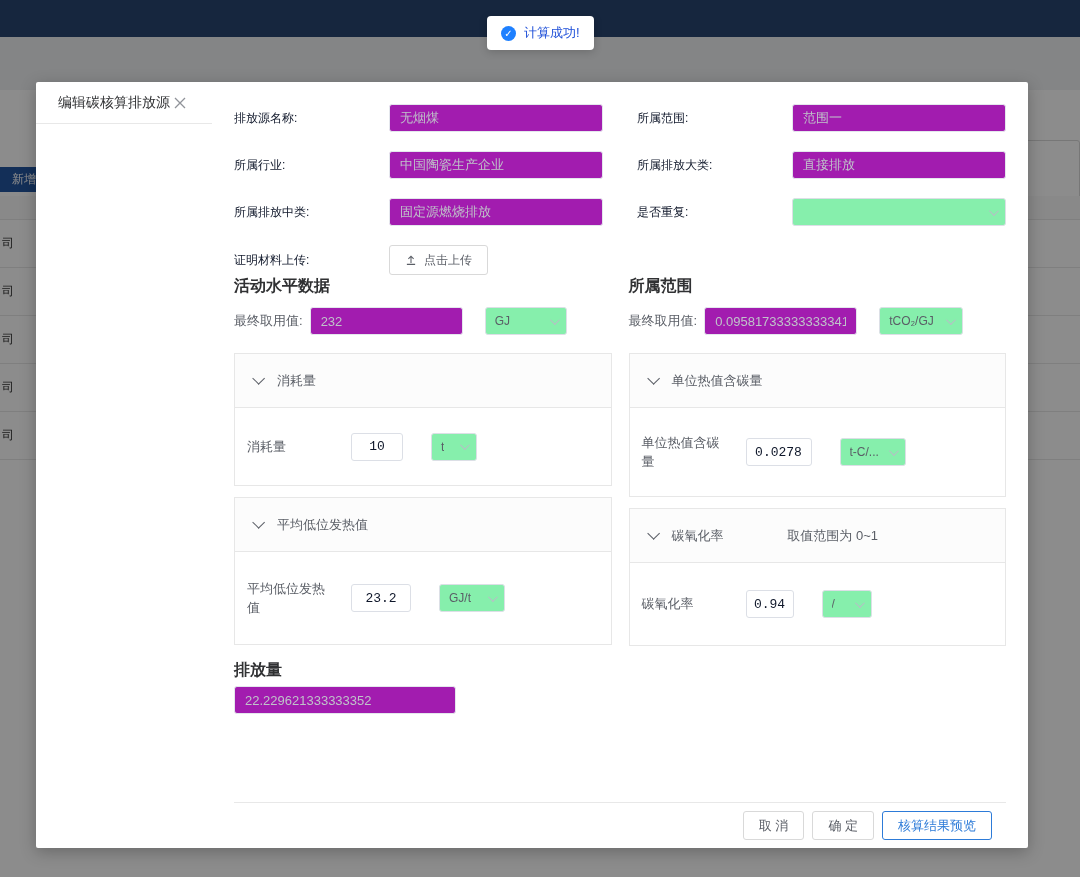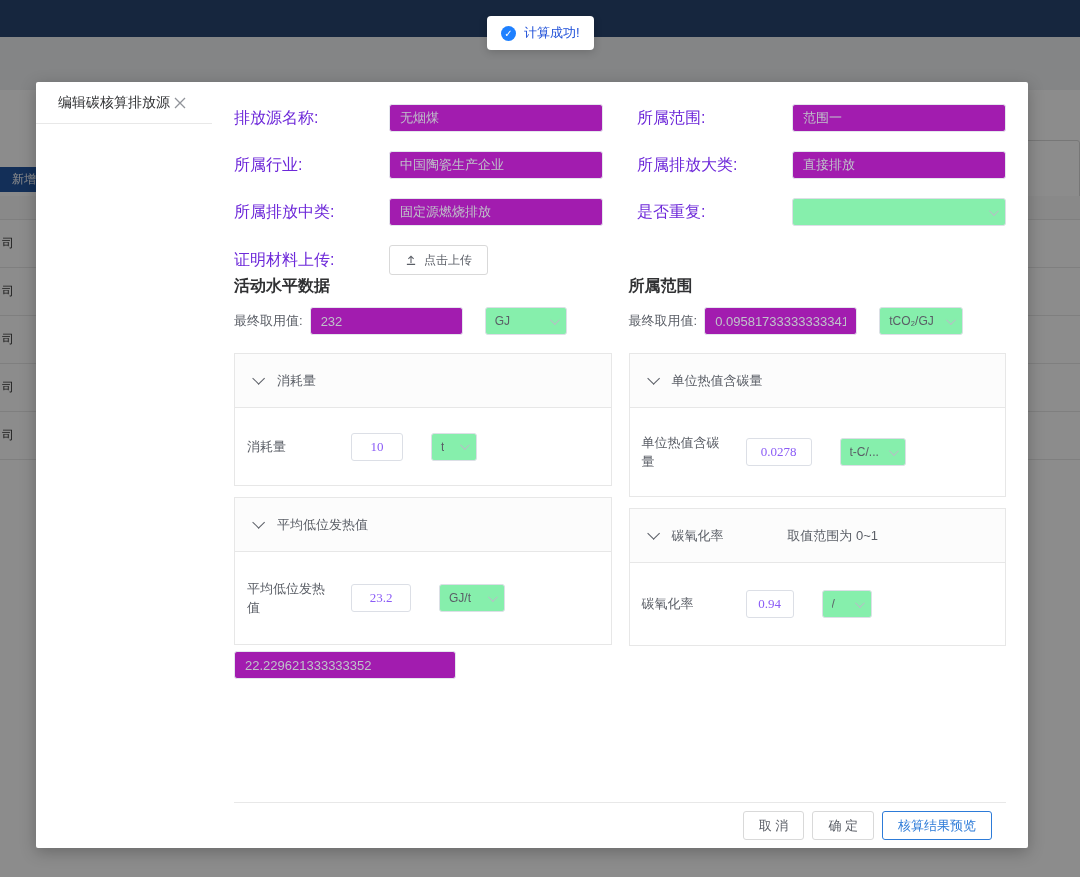--- a/index.html
+++ b/index.html
@@ -34,21 +34,21 @@
     border-radius:2px; box-shadow:0 4px 16px rgba(0,0,0,0.25); display:flex; flex-direction:row; }
   .m-header { height:42px; flex:none; display:flex; align-items:center; justify-content:space-between;
     padding:0 22px; border-bottom:1px solid #e8e8e8; }
   .m-title { font-size:14px; color:#303133; }
   .m-close { width:20px; height:20px; display:flex; align-items:center; justify-content:center;
     cursor:pointer; color:#909399; }
   .m-body { flex:1; padding:22px 22px 0 22px; display:flex; flex-direction:column; }
 
   .form-grid { display:grid; grid-template-columns:1fr 1fr; column-gap:34px; row-gap:19px; }
   .f-row { display:flex; align-items:center; }
-  .f-label { width:155px; flex:none; font-size:16px; color:#6d28d9; }
+  .f-label { width:155px; flex:none; font-size:12px; color:#0f172a; }
   .input { height:28px; border:1px solid #dcdfe6; border-radius:3px; background:#fff; font-size:13px;
     color:#606266; padding:0 10px; width:100%; font-family:"Liberation Sans","DejaVu Sans",sans-serif; outline:none; }
   .input.dis { background:#a21caf; border-color:#e4e7ed; color:#bfc3c9; }
   .sel { height:28px; border:1px solid #dcdfe6; border-radius:3px; background:#86efac; display:flex;
     align-items:center; justify-content:space-between; padding:0 9px; font-size:12px; color:#5a5e66; cursor:pointer; }
   .sel .txt { white-space:nowrap; overflow:hidden; }
   .sel.full { width:100%; }
   .chev { width:7px; height:7px; border-right:1.3px solid #b8bdc6; border-bottom:1.3px solid #b8bdc6;
     transform:rotate(45deg) translateY(-2px); flex:none; }
   .upload-btn { height:30px; border:1px solid #d9d9d9; border-radius:3px; background:#fff; display:inline-flex;
@@ -68,21 +68,21 @@
     border-bottom:1px solid #e7e7e7; cursor:pointer; }
   .p-chev { width:9px; height:9px; border-right:1.6px solid #5a5e66; border-bottom:1.6px solid #5a5e66;
     transform:rotate(45deg) translateY(-3px); flex:none; margin-right:16px; }
   .p-title { font-size:13px; color:#5a5e66; }
   .p-hint { margin-left:auto; font-size:13px; color:#5a5e66; padding-right:110px; }
   .p-body { display:flex; align-items:center; padding:14px 14px 14px 12px; }
   .p-body.h77 { min-height:77px; } .p-body.h92 { min-height:92px; }
   .p-body.h88 { min-height:88px; } .p-body.h82 { min-height:82px; }
   .p-label { width:82px; flex:none; font-size:13px; color:#5a5e66; line-height:1.5; margin-right:22px; }
   .num-input { height:28px; border:1px solid #dcdfe6; border-radius:3px; text-align:center; font-size:13px;
-    color:#8b5cf6; outline:none; font-family:Liberation Serif, serif; }
+    color:#0f172a; outline:none; font-family:Liberation Mono, monospace; }
   .p-sel { margin-left:28px; }
   .w52{width:52px;} .w60{width:60px;} .w66{width:66px;} .w48{width:48px;}
   .sw46{width:46px;} .sw66{width:66px;} .sw50{width:50px;}
 
   .em-title { font-size:16px; font-weight:bold; color:#303133; margin-top:14px; }
   .em-input { width:222px; margin-top:5px; }
 
   .m-footer { margin-top:auto; flex:none; height:46px; border-top:1px solid #e8e8e8; display:flex;
     align-items:center; justify-content:flex-end; gap:8px; padding:0 14px; }
   .btn { height:29px; padding:0 15px; border:1px solid #d9d9d9; border-radius:3px; background:#fff;
@@ -246,20 +246,21 @@
             <input class="num-input w48" value="0.94" style="">
             <div class="sel p-sel sw50">
               <span class="txt">/</span>
               <span class="chev"></span>
             </div>
           </div>
         </div>
       </div>
     </div>
 
+    <div class="em-title">排放量</div>
     <input class="input dis em-input" readonly="" value="22.229621333333352" style="">
 
     <div class="m-footer">
       <button class="btn">取 消</button>
       <button class="btn">确 定</button>
       <button class="btn primary-outline">核算结果预览</button>
     </div>
   </div>
 </div>
 

